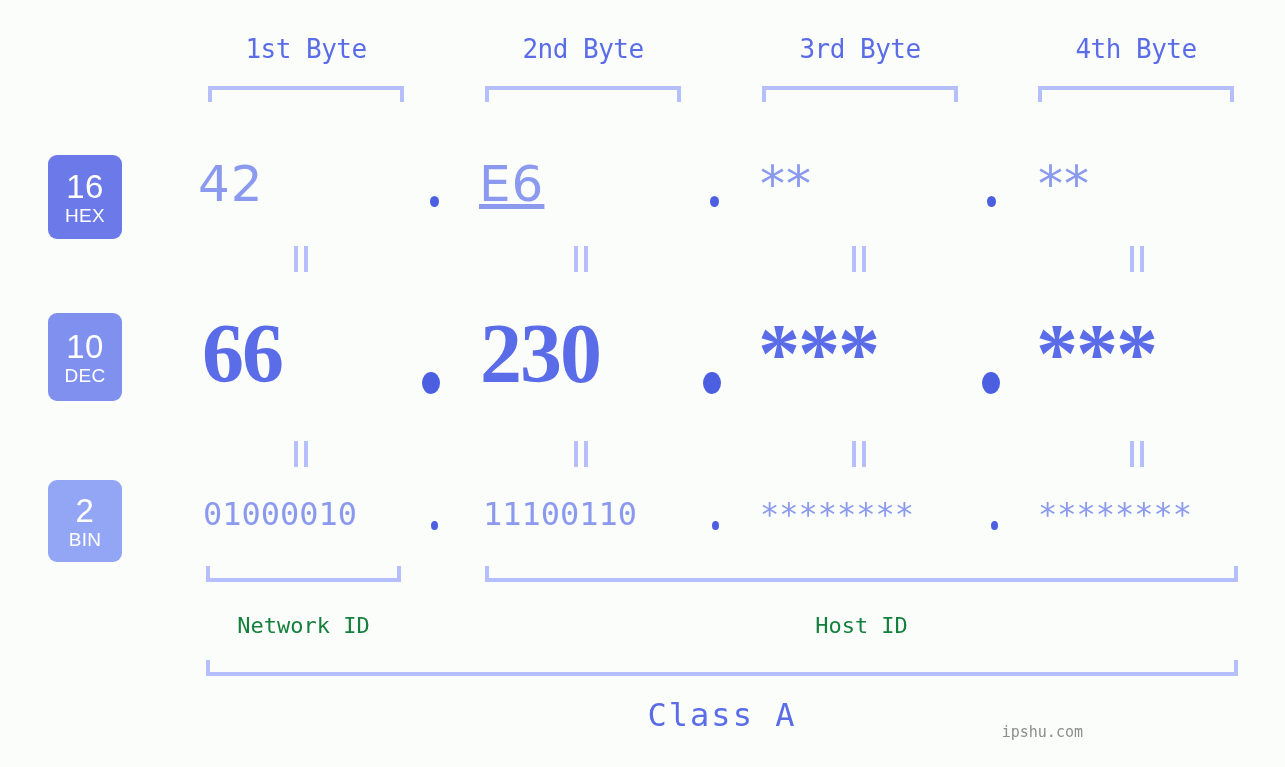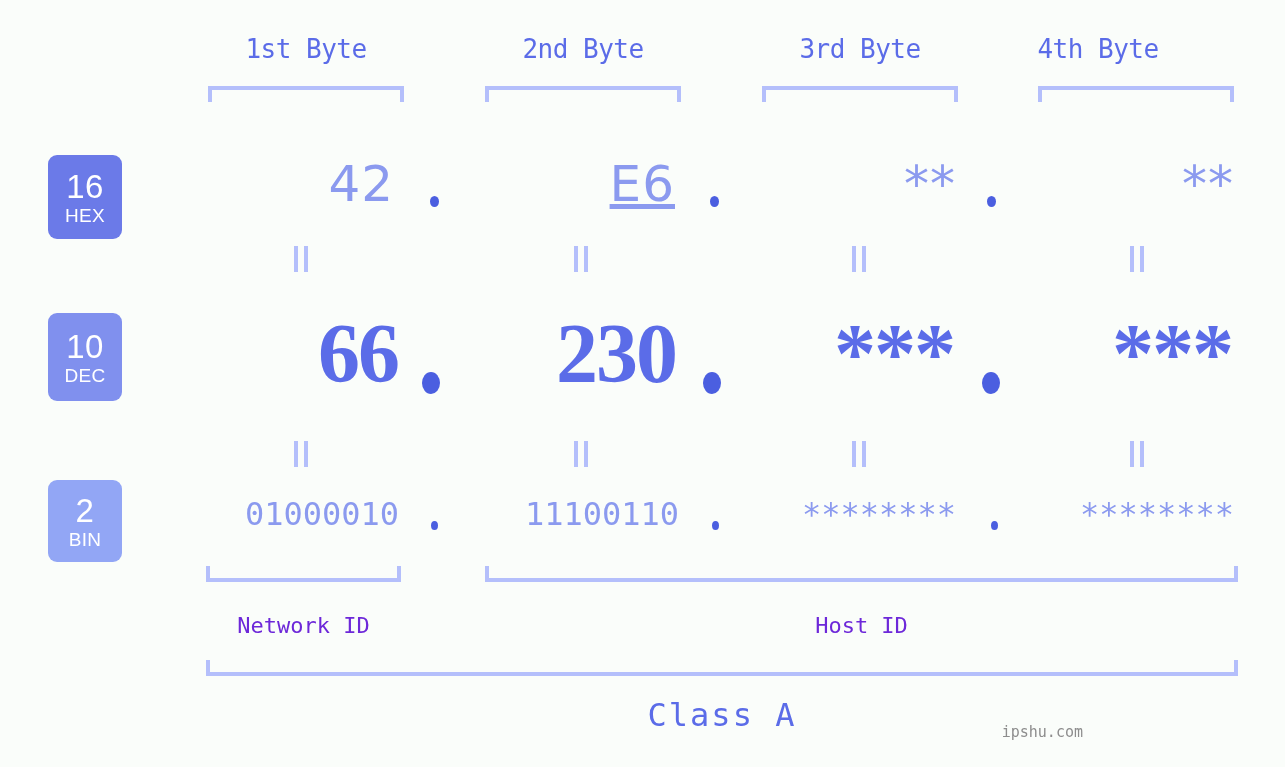--- a/index.html
+++ b/index.html
@@ -75,21 +75,21 @@
     font-size: 19px;
     font-weight: 400;
     margin-top: 3px;
     letter-spacing: 0.3px;
   }
 
   
   .val-cell {
     position: absolute;
     width: 196px;
-    text-align: right;
+    text-align: left;
     white-space: nowrap;
   }
 
   .row-hex .val-cell {
     font-family: "DejaVu Sans", sans-serif;
     font-size: 50px;
     color: #8b9aef;
     letter-spacing: 1px;
     top: 155px;
   }
@@ -133,21 +133,21 @@
     margin: 0 3px;
     vertical-align: middle;
   }
 
   
   .section-caption {
     position: absolute;
     text-align: center;
     font-family: "DejaVu Sans Mono", monospace;
     font-size: 22px;
-    color: #6d28d9;
+    color: #15803d;
     white-space: nowrap;
   }
   .class-caption {
     position: absolute;
     text-align: center;
     font-family: "DejaVu Sans Mono", monospace;
     font-size: 32px;
     color: #5b6ce8;
     letter-spacing: 2px;
     white-space: nowrap;
@@ -164,21 +164,21 @@
   }
 </style>
 </head>
 <body>
 
 <div id="stage">
 
   <div class="byte-label" style="left:208px;">1st Byte</div>
   <div class="byte-label" style="left:485px;">2nd Byte</div>
   <div class="byte-label" style="left:762px;">3rd Byte</div>
-  <div class="byte-label" style="left:1000px;">4th Byte</div>
+  <div class="byte-label" style="left:1038px;">4th Byte</div>
 
   <div class="bracket bracket-down" style="left:208px;  top:86px; width:196px;"></div>
   <div class="bracket bracket-down" style="left:485px;  top:86px; width:196px;"></div>
   <div class="bracket bracket-down" style="left:762px;  top:86px; width:196px;"></div>
   <div class="bracket bracket-down" style="left:1038px; top:86px; width:196px;"></div>
 
   <div class="badge" style="top:155px; height:84px; background:#6b7ae8;">
     <span class="num">16</span>
     <span class="nm">HEX</span>
   </div>

